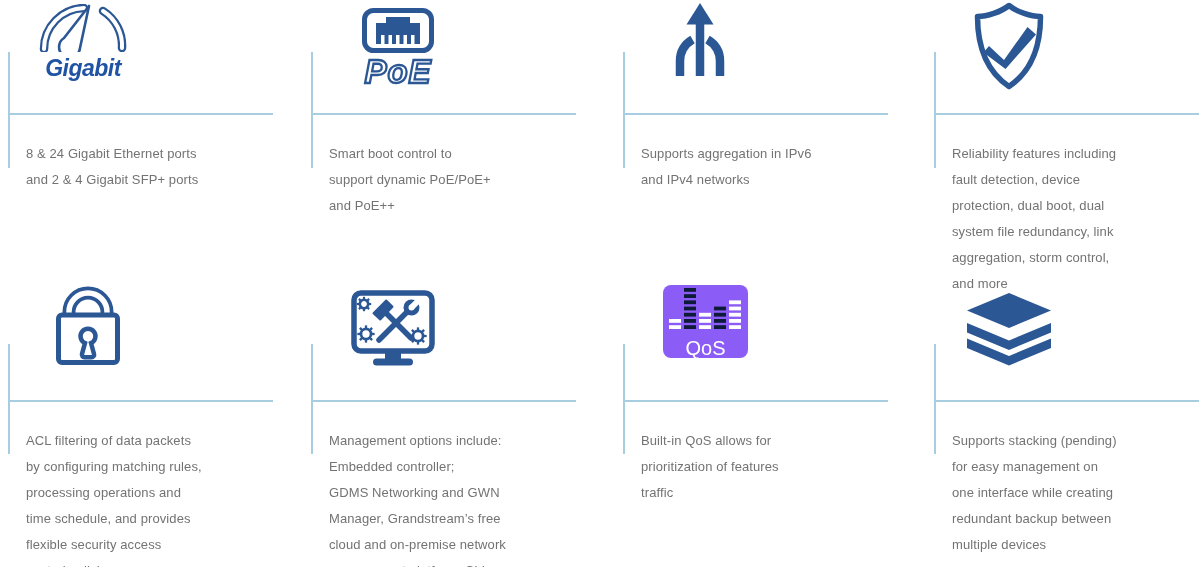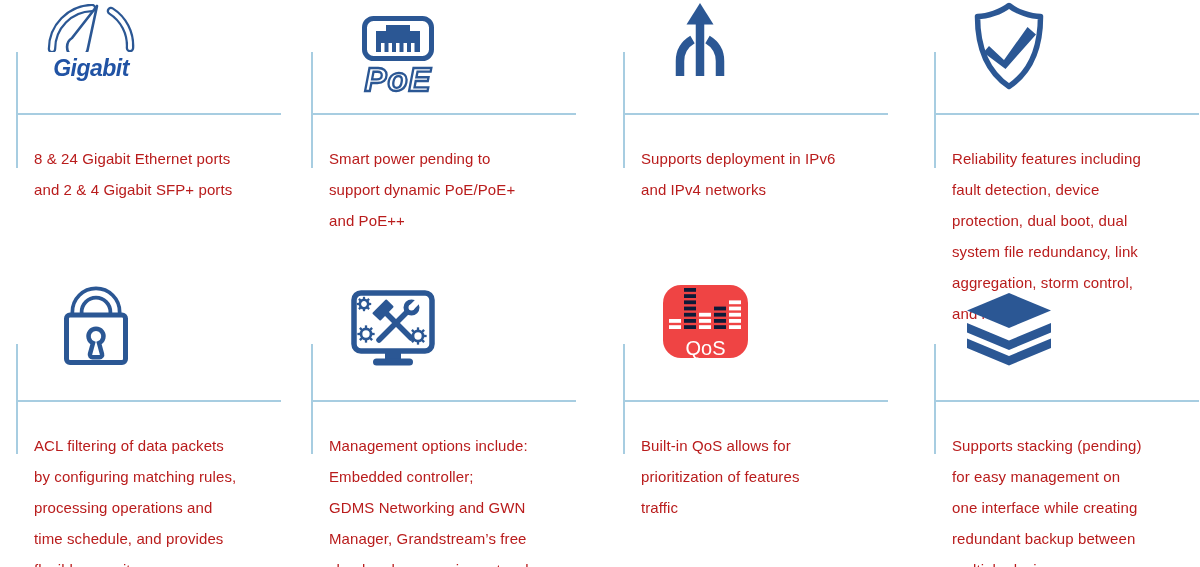--- a/index.html
+++ b/index.html
@@ -1,39 +1,39 @@
 <!DOCTYPE html>
 <html><head>
 <meta charset="utf-8">
 <style>
   html,body{margin:0;padding:0;background:#ffffff;}
   .page{position:relative;width:1200px;height:567px;overflow:hidden;background:#ffffff;
         font-family:"Liberation Sans",sans-serif;}
   .cell{position:absolute;width:300px;}
   .row1{top:0;height:270px;}
   .row2{top:270px;height:297px;}
-  .c1{left:16px;}.c2{left:311px;}.c3{left:623px;}.c4{left:934px;}
+  .c1{left:8px;}.c2{left:311px;}.c3{left:623px;}.c4{left:934px;}
   .vline{position:absolute;left:0;width:2px;background:#a7cde1;}
   .row1 .vline{top:52px;height:116px;}
   .row2 .vline{top:74px;height:110px;}
   .hline{position:absolute;left:0;width:265px;height:2px;background:#a7cde1;}
   .row1 .hline{top:113px;}
   .row2 .hline{top:130px;}
-  .desc{position:absolute;left:18px;width:290px;font-size:15px;line-height:31px;
-        color:#b91c1c;white-space:pre-line;letter-spacing:0.1px;}
+  .desc{position:absolute;left:18px;width:290px;font-size:13px;line-height:26px;
+        color:#737373;white-space:pre-line;letter-spacing:0.1px;}
   .row1 .desc{top:128px;}
   .row2 .desc{top:145px;}
   .iconbox{position:absolute;}
   .iconbox svg{display:block;}
   .gigabit-label{margin-top:3px;text-align:center;font-size:23px;font-weight:bold;
         font-style:italic;color:#2153a4;letter-spacing:-0.5px;}
   .poe-label{margin-top:0;text-align:center;font-size:33px;font-weight:bold;font-style:italic;
         color:#ffffff;-webkit-text-stroke:2.3px #2b5794;letter-spacing:1px;}
   .poe-svg{margin:0 auto;}
-  .qos{position:absolute;width:85px;height:73px;background:#ef4444;border-radius:18px;}
+  .qos{position:absolute;width:85px;height:73px;background:#8b5cf6;border-radius:8px;}
   .qos-label{text-align:center;color:#ffffff;font-size:20px;line-height:20px;margin-top:3px;}
 </style>
 </head>
 <body>
 
 <div class="page">
 
   <div class="cell row1 c1">
     <div class="iconbox" style="left:31px;top:4px;width:88px">
       <svg width="88" height="48" viewBox="0 0 88 48">
@@ -47,55 +47,55 @@
       </svg>
       <div class="gigabit-label">Gigabit</div>
     </div>
     <div class="vline"></div>
     <div class="hline"></div>
     <p class="desc">8 &amp; 24 Gigabit Ethernet ports
 and 2 &amp; 4 Gigabit SFP+ ports</p>
   </div>
 
   <div class="cell row1 c2">
-    <div class="iconbox" style="left:39px;top:16px;width:96px">
+    <div class="iconbox" style="left:39px;top:8px;width:96px">
       <svg class="poe-svg" width="72" height="45" viewBox="0 0 72 45">
         <rect x="2.5" y="2.5" width="67" height="40" rx="9" fill="none" stroke="#2b5794" stroke-width="5"></rect>
         <path d="M24,9 h24 v6 h10 v21 h-44 v-21 h10 z" fill="#2b5794"></path>
         <g fill="#ffffff">
           <rect x="19" y="27" width="3.5" height="9"></rect>
           <rect x="26.5" y="27" width="3.5" height="9"></rect>
           <rect x="34" y="27" width="3.5" height="9"></rect>
           <rect x="41.5" y="27" width="3.5" height="9"></rect>
           <rect x="49" y="27" width="3.5" height="9"></rect>
         </g>
       </svg>
       <div class="poe-label">PoE</div>
     </div>
     <div class="vline"></div>
     <div class="hline"></div>
-    <p class="desc">Smart power pending to
+    <p class="desc">Smart boot control to
 support dynamic PoE/PoE+
 and PoE++</p>
   </div>
 
   <div class="cell row1 c3">
     <div class="iconbox" style="left:49px;top:2px">
       <svg width="56" height="78" viewBox="0 0 56 78">
         <g stroke="#2b5794" stroke-width="8.5" fill="none">
           <path d="M28,74 V20"></path>
           <path d="M8,74 V59 Q8,45 20.5,37.5"></path>
           <path d="M48,74 V59 Q48,45 35.5,37.5"></path>
         </g>
         <path d="M28,1 L14.5,22.5 H41.5 Z" fill="#2b5794"></path>
       </svg>
     </div>
     <div class="vline"></div>
     <div class="hline"></div>
-    <p class="desc">Supports deployment in IPv6
+    <p class="desc">Supports aggregation in IPv6
 and IPv4 networks</p>
   </div>
 
   <div class="cell row1 c4">
     <div class="iconbox" style="left:36px;top:2px">
       <svg width="78" height="88" viewBox="0 0 78 88">
         <path d="M39,3.5 C47,10 61,14.5 70.5,14.5 C70.5,41 63.5,68 39,84.5 C14.5,68 7.5,41 7.5,14.5 C17,14.5 31,10 39,3.5 Z" fill="none" stroke="#2b5794" stroke-width="5.5" stroke-linejoin="round"></path>
         <path d="M19,44 L34,58 L57.5,25 L66,32.5 L35.5,67 L13.5,50.5 Z" fill="#2b5794"></path>
       </svg>
     </div>

